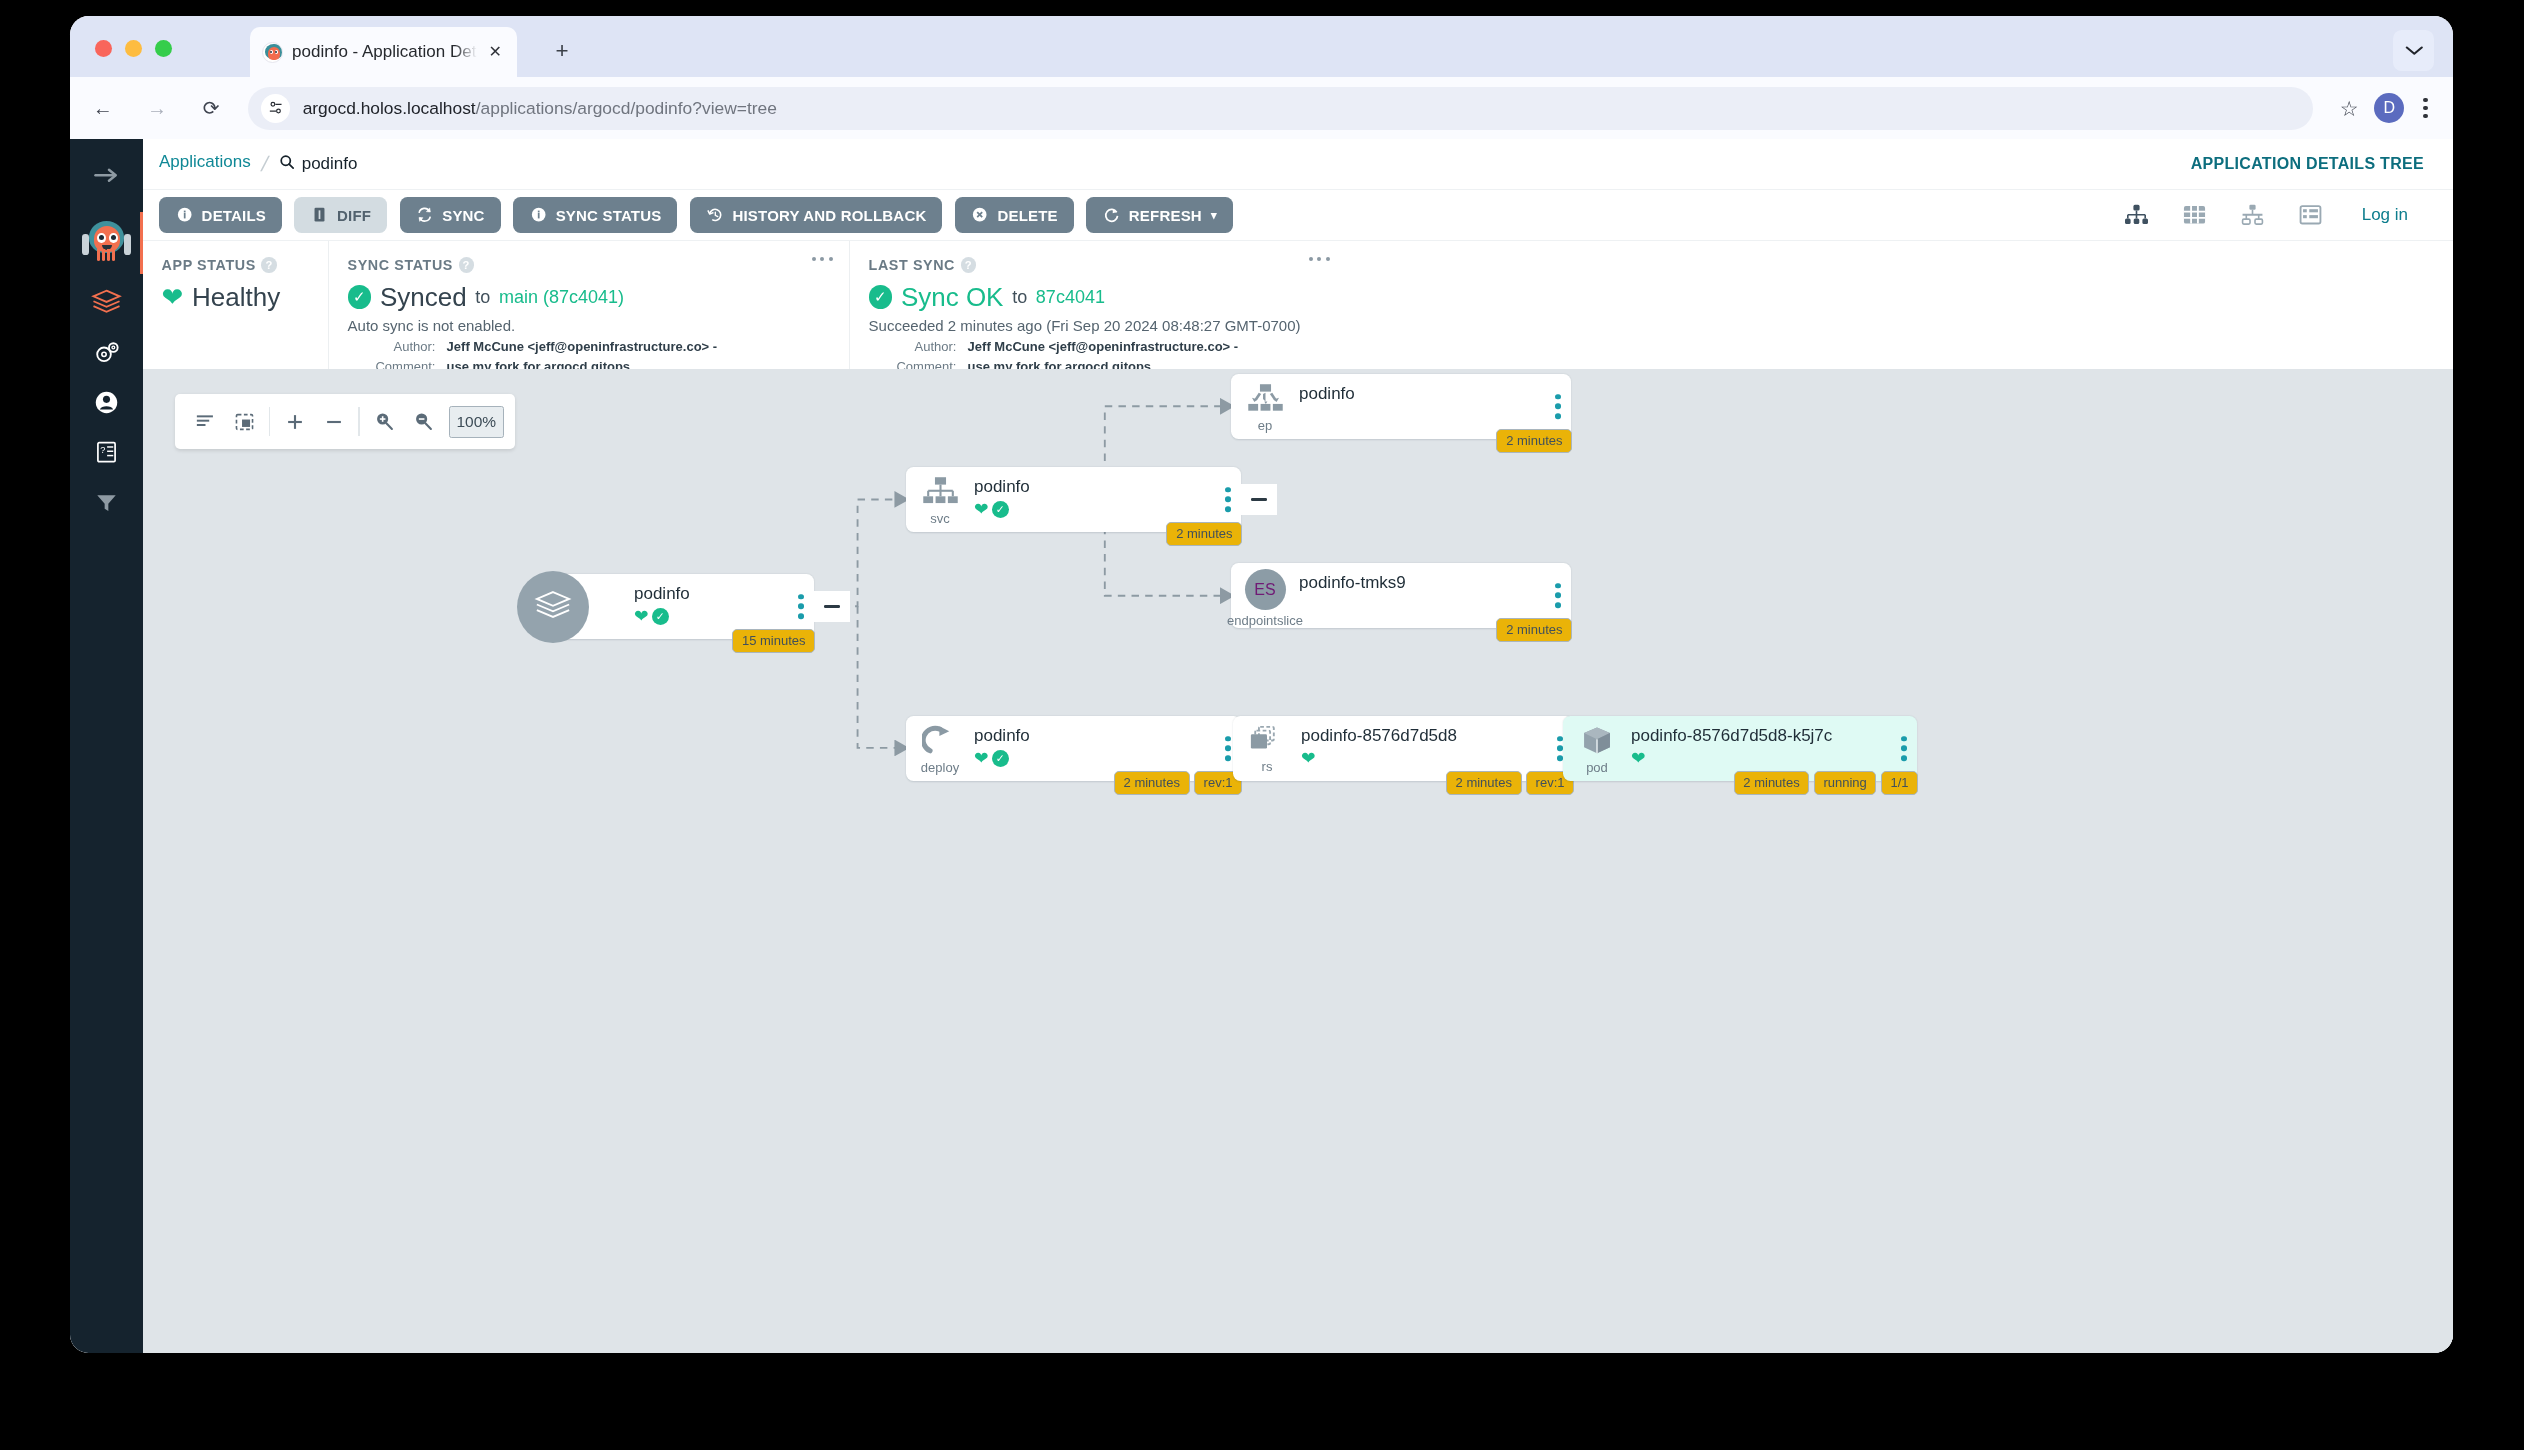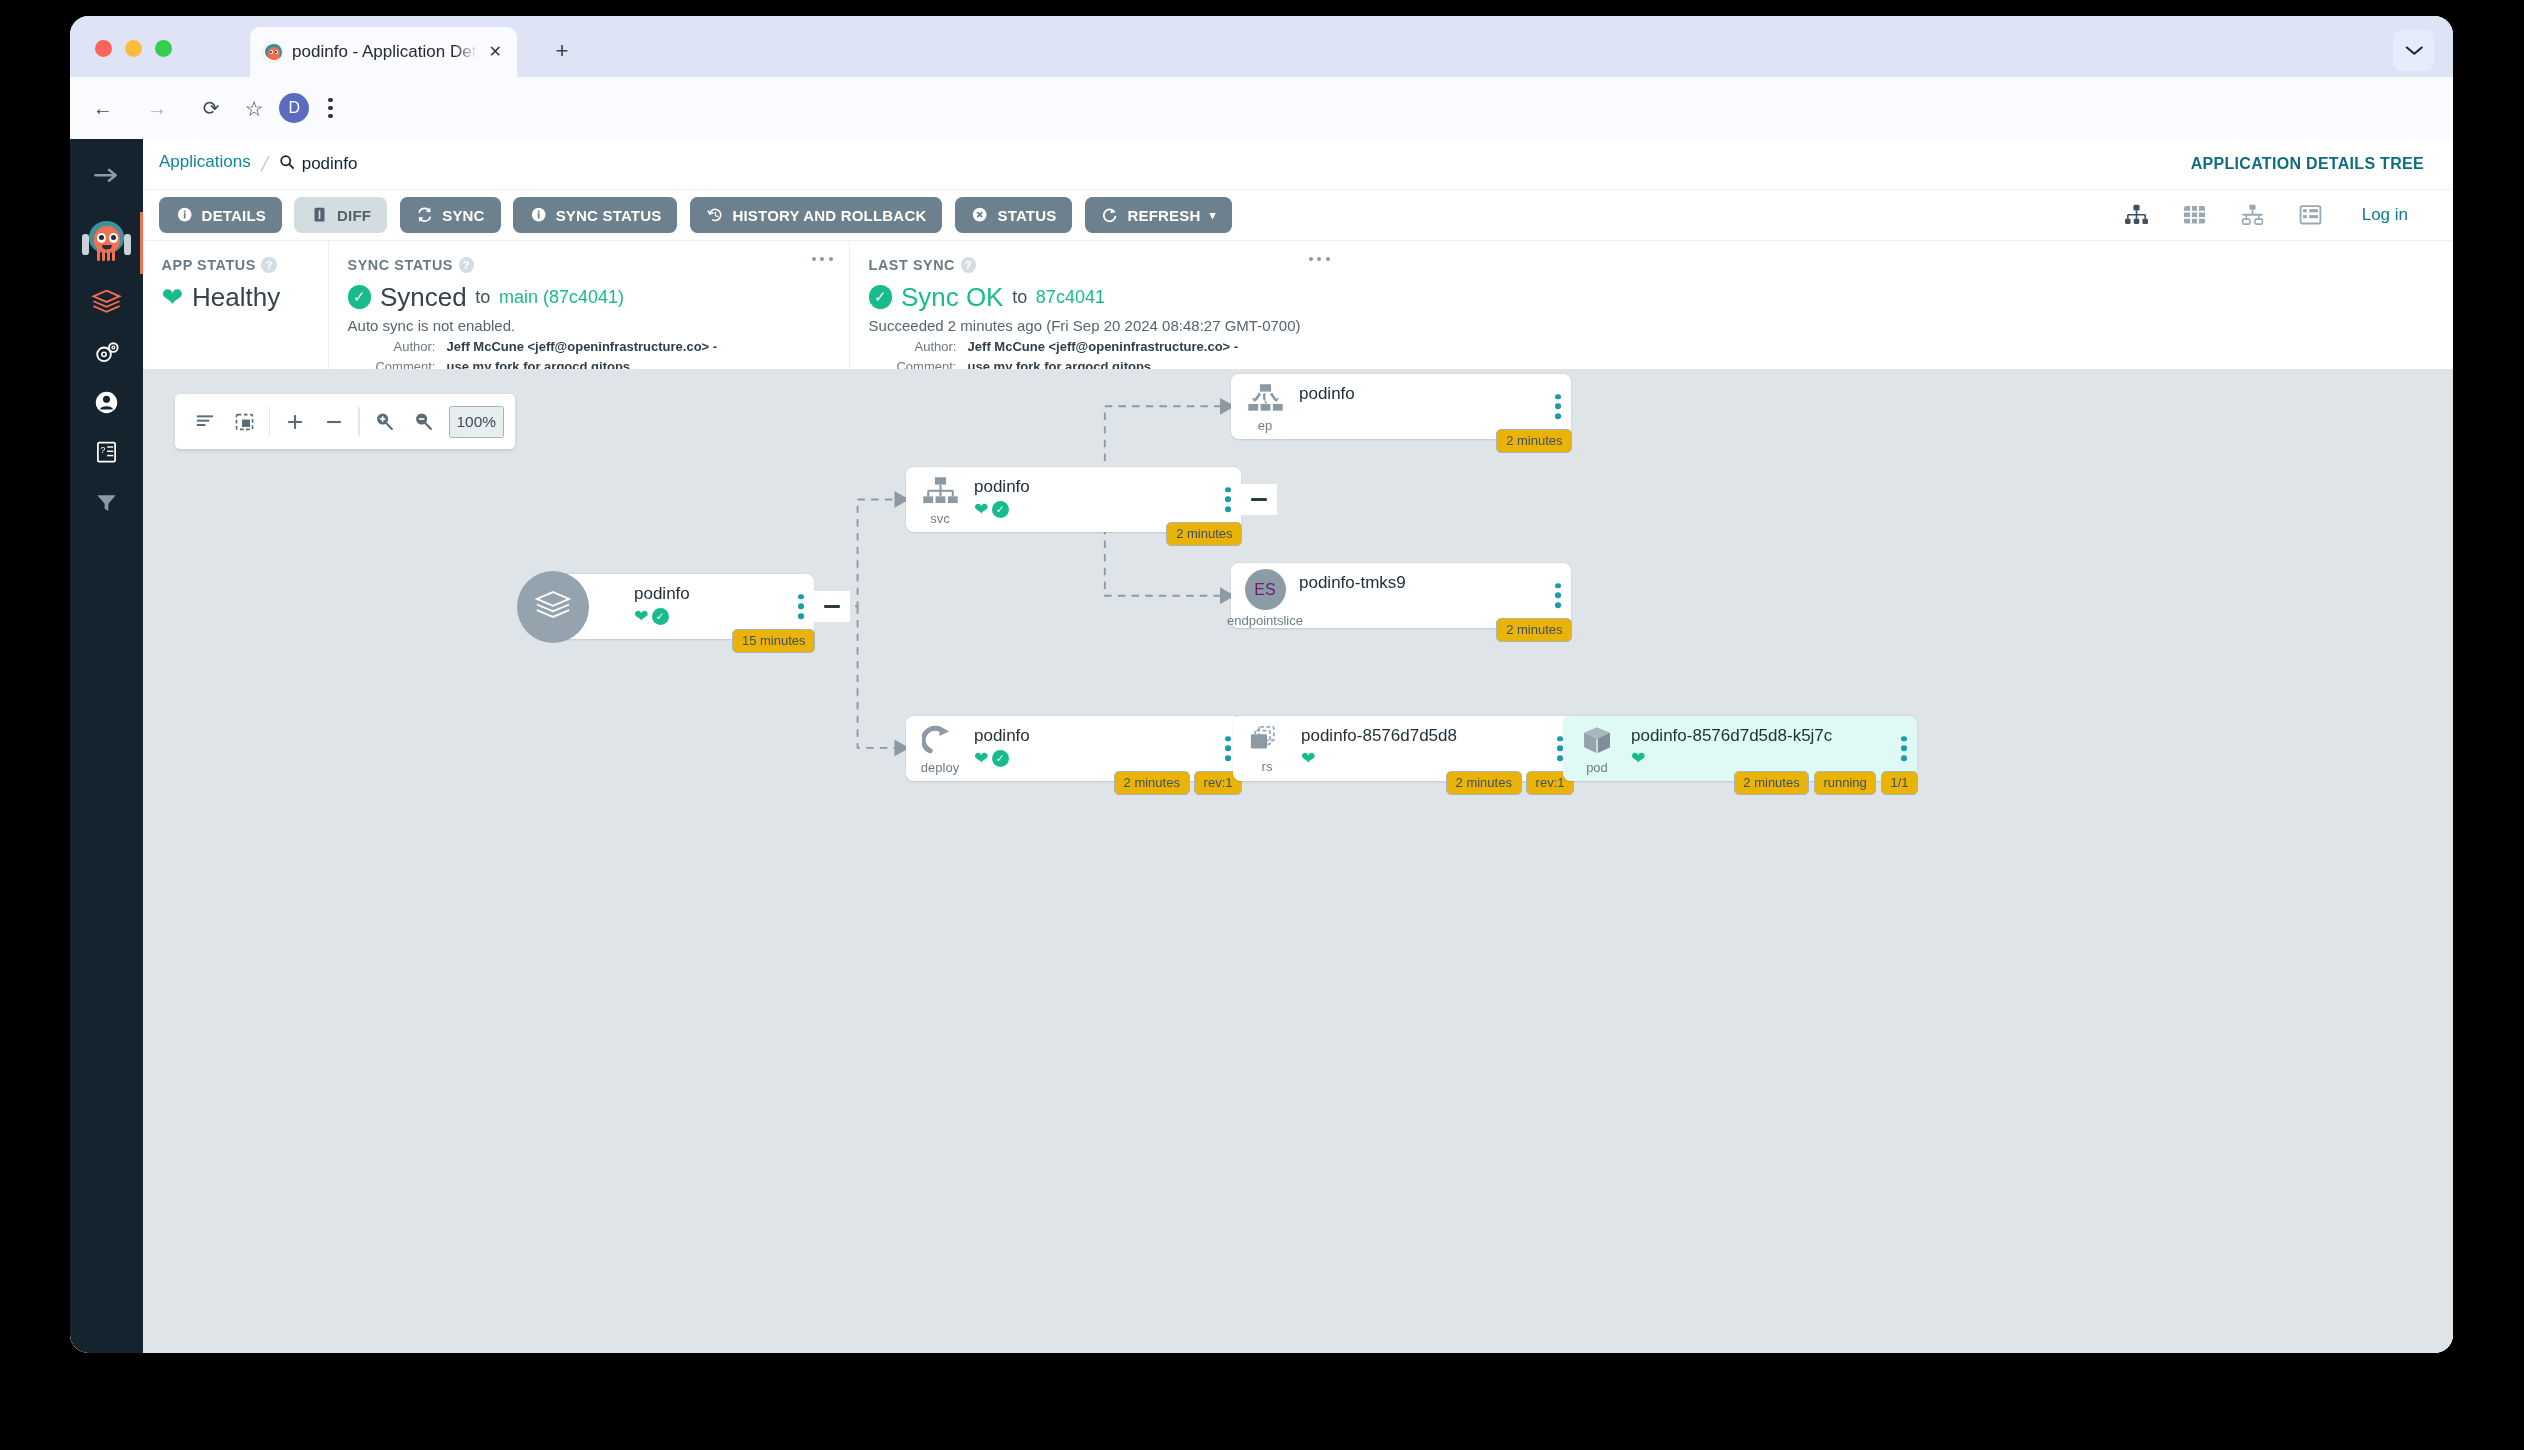--- a/index.html
+++ b/index.html
@@ -432,20 +432,33 @@
           <polyline points="3,4 15,14 27,4" fill="none" stroke="#22252b" stroke-width="3.4" stroke-linecap="round" stroke-linejoin="round"></polyline>
         </svg>
     </div>
   </div>
 
   <div class="navbar">
     <div class="navicon">←</div>
     <div class="navicon dim">→</div>
     <div class="navicon">⟳</div>
 
+    <div class="omnibox">
+      <div class="omni-lock">
+        <svg width="16" height="16" viewBox="0 0 26 26">
+          <circle cx="8" cy="7" r="3" fill="none" stroke="#2a2e35" stroke-width="2"></circle>
+          <line x1="12" y1="7" x2="22" y2="7" stroke="#2a2e35" stroke-width="2"></line>
+          <circle cx="17" cy="18" r="3" fill="none" stroke="#2a2e35" stroke-width="2"></circle>
+          <line x1="3" y1="18" x2="13" y2="18" stroke="#2a2e35" stroke-width="2"></line>
+        </svg>
+      </div>
+      <div class="omni-url">
+        <span>argocd.holos.localhost</span><span class="path">/applications/argocd/podinfo?view=tree</span>
+      </div>
+    </div>
 
     <div class="star">☆</div>
     <div class="avatar-d">D</div>
     <div class="kebab-v">
         <i></i>
         <i></i>
         <i></i>
       </div>
   </div>
 
@@ -597,21 +610,21 @@
         </div>
 
         <div class="btn">
           <span class="gi">
             <svg width="17.4" height="17.4" viewBox="0 0 28 28">
                 <circle cx="14" cy="14" r="11" fill="#ffffff"></circle>
                 <line x1="10" y1="10" x2="18" y2="18" stroke="#6d808e" stroke-width="2.8"></line>
                 <line x1="18" y1="10" x2="10" y2="18" stroke="#6d808e" stroke-width="2.8"></line>
               </svg>
           </span>
-          <span>STATUS</span>
+          <span>DELETE</span>
         </div>
 
         <div class="btn">
           <span class="gi">
             <svg width="17.4" height="17.4" viewBox="0 0 28 28">
               <path d="M22 10 A9.5 9.5 0 1 0 23.4 16" fill="none" stroke="#fff" stroke-width="2.8"></path>
               <polyline points="16,4 23,9.6 15.6,11.6" fill="#fff"></polyline>
             </svg>
           </span>
           <span>REFRESH</span>

